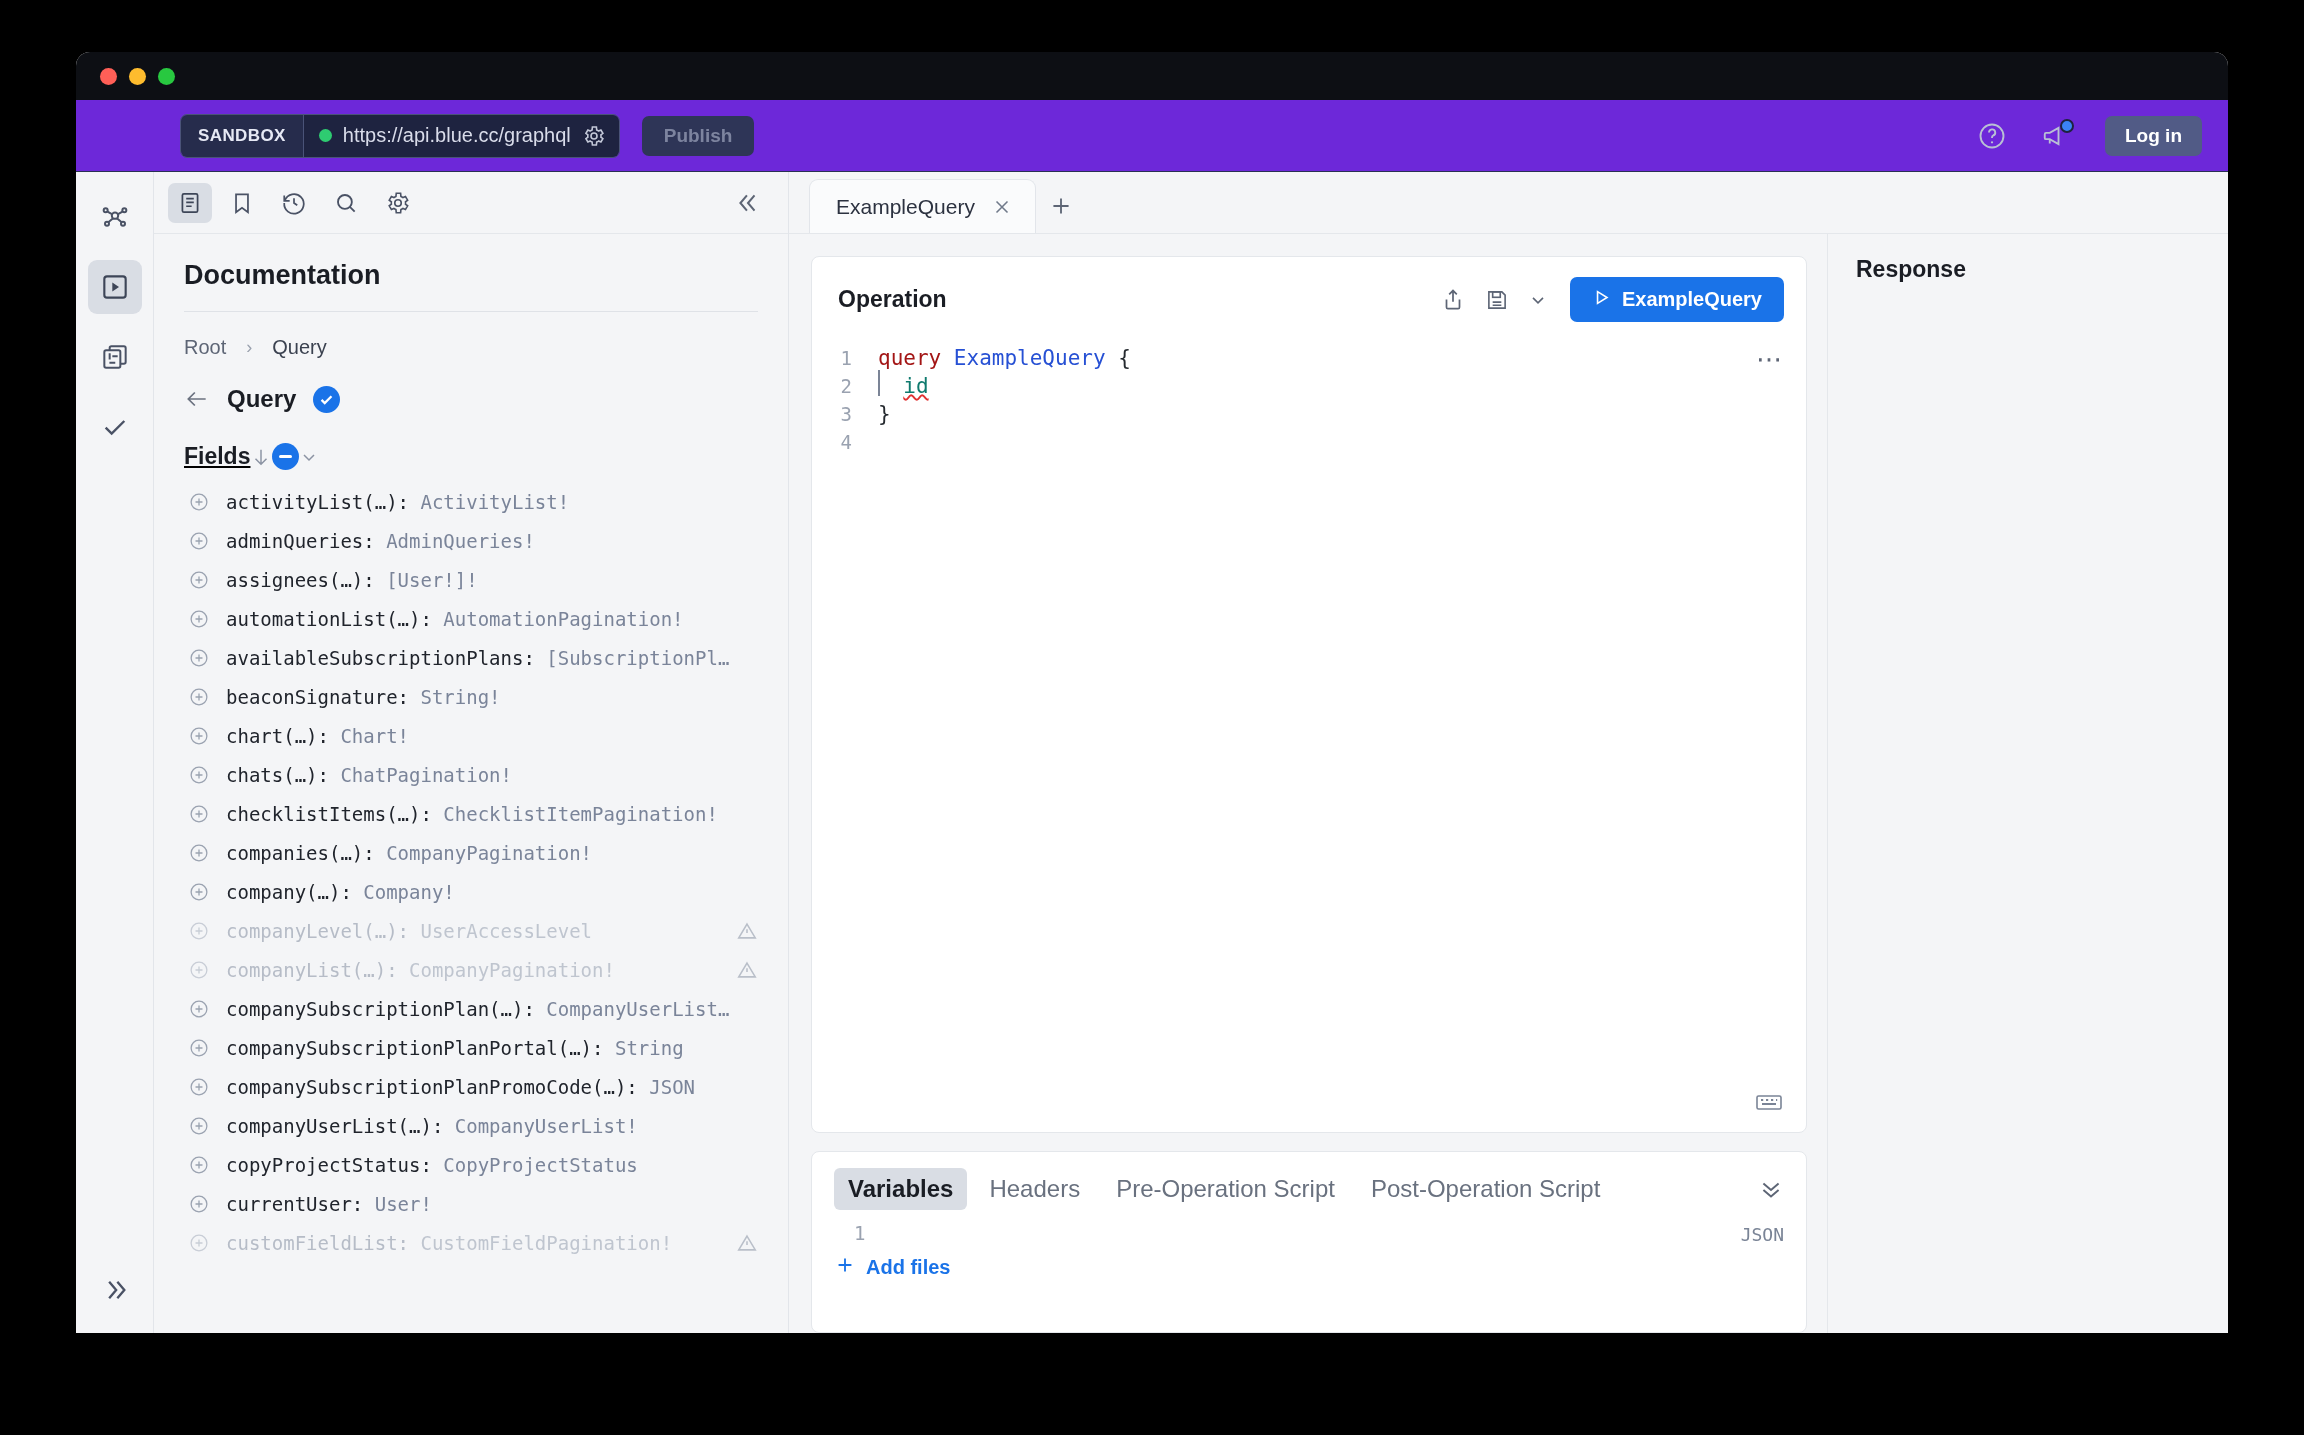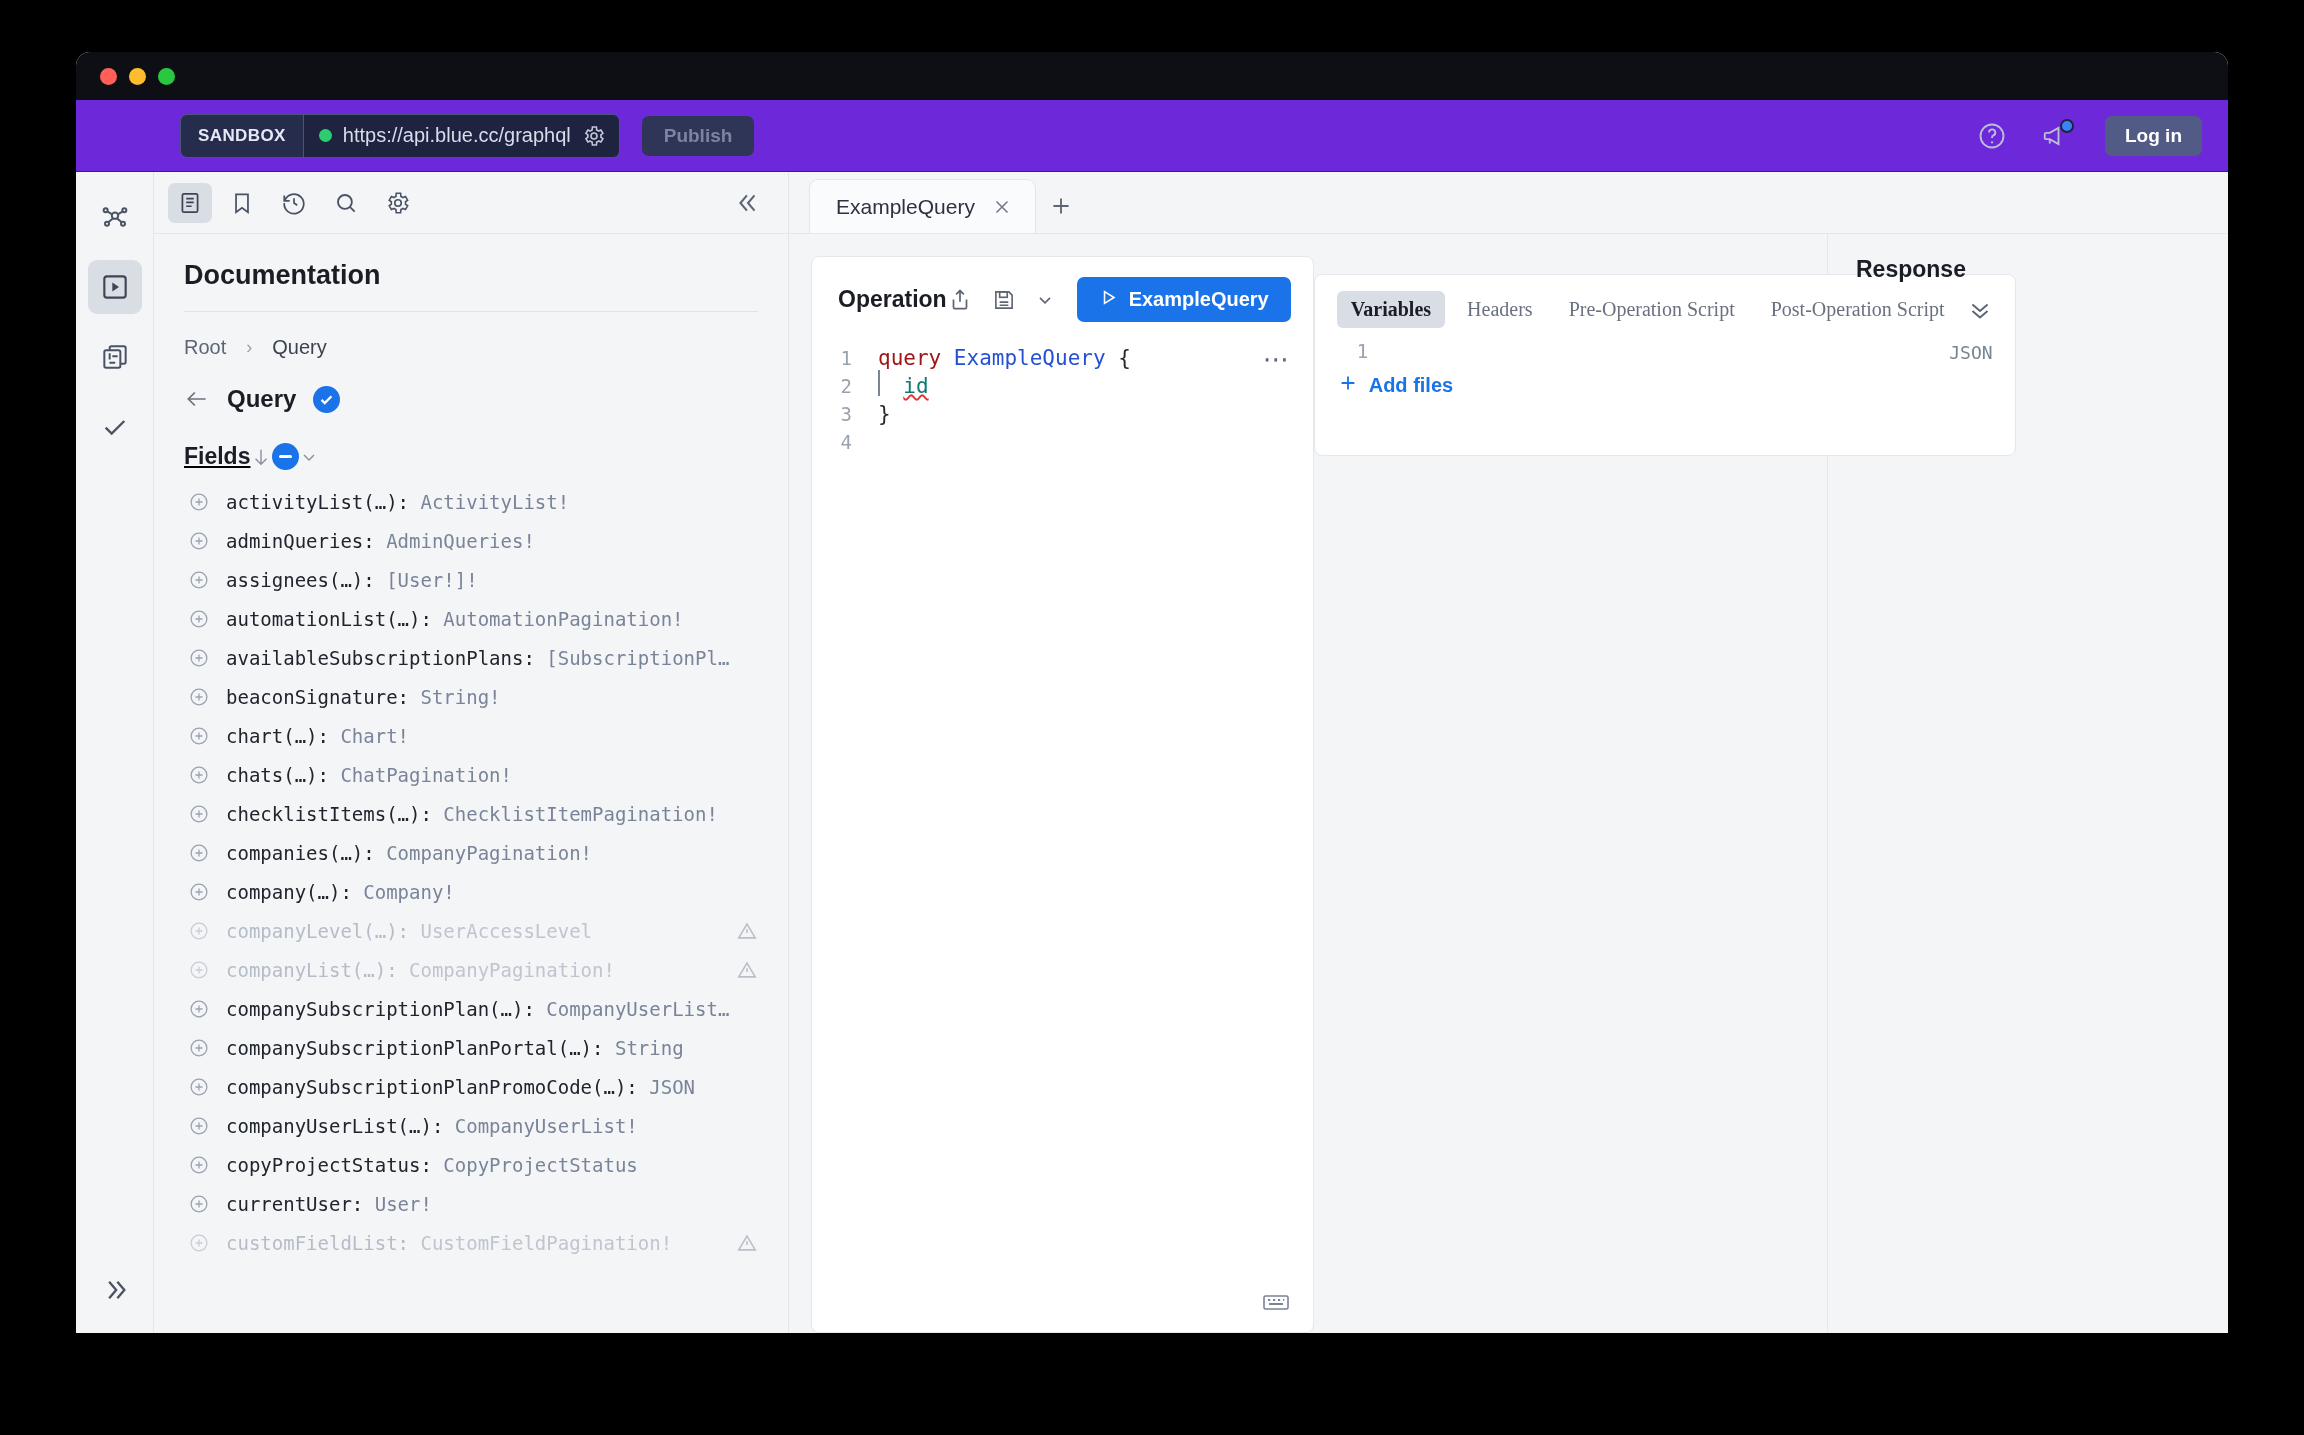--- a/index.html
+++ b/index.html
@@ -156,21 +156,21 @@
     display: flex; align-items: center; gap: 16px;
     height: 54px; padding: 0 22px 0 26px;
     background: #fafbfc; border: 1px solid #e2e5ea; border-bottom: none;
     border-radius: 9px 9px 0 0; color: #2c3240; font-size: 21px; cursor: pointer;
   }
   .tab-close { color: #707a8a; display: inline-flex; }
   .tab-add { width: 50px; height: 54px; display: flex; align-items: center;
              justify-content: center; color: #5d6575; cursor: pointer; }
 
   .panes { flex: 1; display: flex; min-height: 0; }
-  .oppane { flex: 1; display: flex; flex-direction: row; padding: 22px 20px 0 22px;
+  .oppane { flex: 1; display: flex; flex-direction: column; padding: 22px 20px 0 22px;
             min-width: 0; border-right: 1px solid #e4e7eb; }
   .op-editor-card {
     background: #ffffff; border: 1px solid #e4e7eb; border-radius: 8px;
     display: flex; flex-direction: column; min-height: 0;
   }
   .op-head { display: flex; align-items: center; padding: 20px 22px 0 26px; flex: none; }
   .op-title { font-size: 23px; font-weight: bold; color: #1a1d24; }
   .op-actions { margin-left: auto; display: flex; align-items: center; gap: 18px; }
   .icon-btn { background: transparent; border: none; color: #5d6575;
               display: inline-flex; align-items: center; cursor: pointer; padding: 0; }
@@ -193,22 +193,22 @@
               text-decoration: underline; text-decoration-style: wavy;
               text-decoration-color: #e03030; text-decoration-thickness: 2px; }
   .cursor-bar { position: absolute; left: 66px; top: 48px; width: 2px; height: 26px; background: #7b8496; }
   .dots-btn { position: absolute; right: 22px; top: 24px; color: #5d6575;
               font-size: 26px; letter-spacing: 2px; line-height: 1; cursor: pointer; }
   .kbd-btn { position: absolute; right: 22px; bottom: 14px; color: #7a8496; cursor: pointer; }
 
   .varpane { margin-top: 18px; background: #ffffff; border: 1px solid #e4e7eb;
              border-radius: 8px; flex: none; height: 182px; display: flex; flex-direction: column; }
   .var-tabs { display: flex; align-items: center; gap: 8px; padding: 16px 22px 0 22px; }
-  .vtab { padding: 7px 14px; border-radius: 6px; font-size: 20px; color: #69717f;
-          background: transparent; border: none; cursor: pointer; font-family: Liberation Serif, serif; }
+  .vtab { padding: 7px 14px; border-radius: 6px; font-size: 24px; color: #69717f;
+          background: transparent; border: none; cursor: pointer; font-family: Liberation Sans, sans-serif; }
   .vtab.active { background: #d9dde4; color: #1a1d24; font-weight: bold; }
   .var-body { flex: 1; position: relative; padding: 12px 22px 0 22px; }
   .var-line { font-family: "DejaVu Sans Mono", monospace; font-size: 19px; color: #9aa2b0;
               padding-left: 20px; }
   .json-tag { position: absolute; right: 22px; top: 14px; font-size: 18px; color: #7a8496;
               font-family: "DejaVu Sans Mono", monospace; }
   .addfiles { display: flex; align-items: center; gap: 10px; margin-top: 10px;
               color: #1a73e8; font-size: 20px; font-weight: bold; cursor: pointer; }
   .collapse-btn { margin-left: auto; color: #5d6575; cursor: pointer; display: inline-flex; }
 

